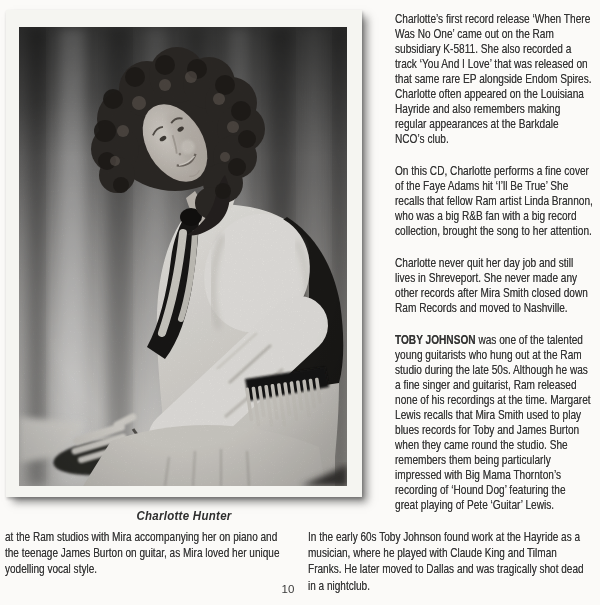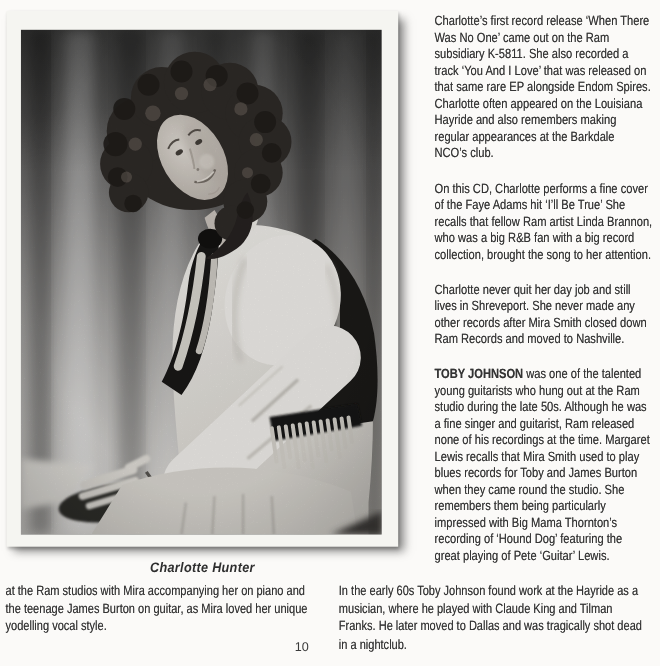--- a/index.html
+++ b/index.html
@@ -53,21 +53,21 @@
   .bl, .br {
     position:absolute;
     font-size:12.4px; line-height:16.2px;
     transform:scaleX(.81); transform-origin:0 0;
   }
   .bl { left:5px;  top:529px; }
   .br { left:308px; top:529px; }
 
   .page-number {
     position:absolute; left:268px; top:583px; width:40px;
-    text-align:left; font-size:11.5px; color:#3a3a3a;
+    text-align:center; font-size:11.5px; color:#3a3a3a;
   }
 </style>
 </head>
 <body>
 
 <div class="page">
 
   <figure class="photo-frame">
     <div class="photo">
       <svg viewBox="0 0 328 459" xmlns="http://www.w3.org/2000/svg">

